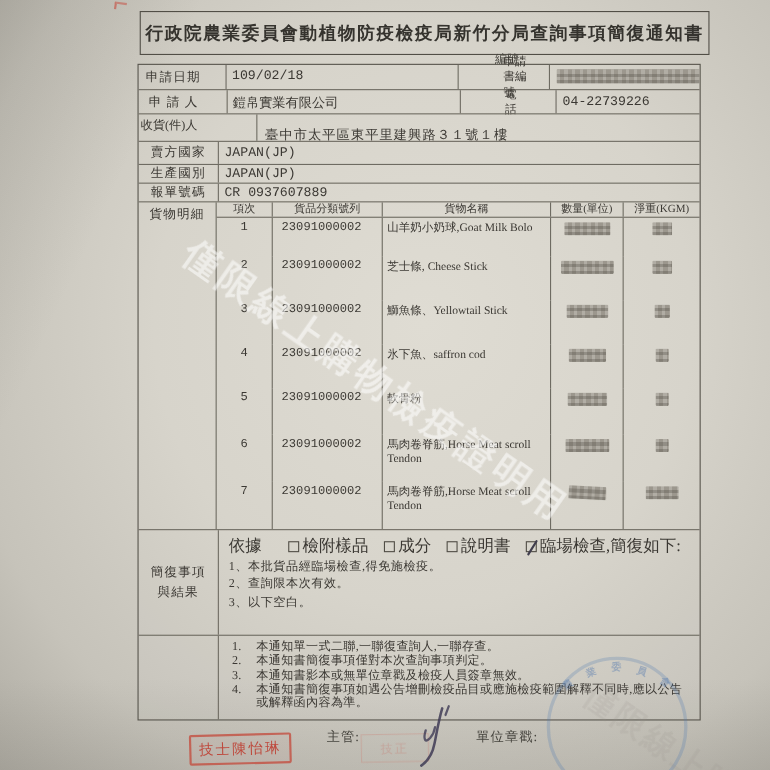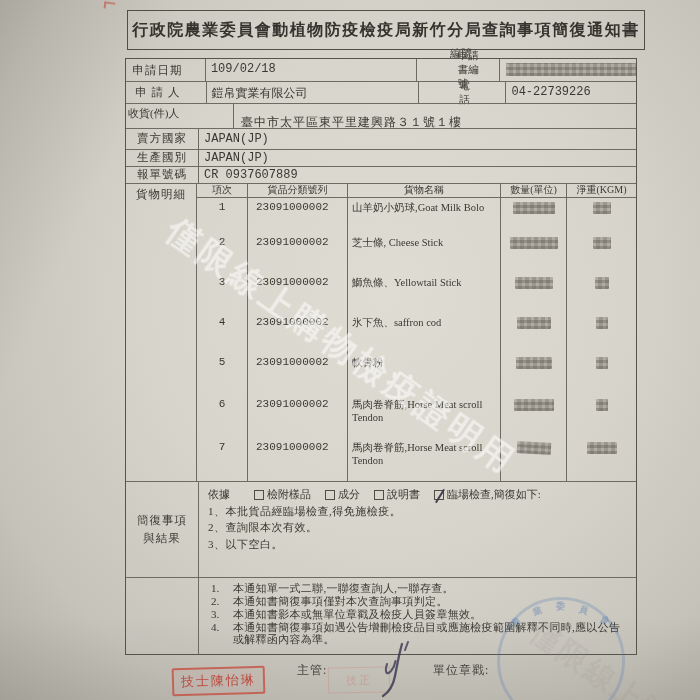--- a/index.html
+++ b/index.html
@@ -62,21 +62,21 @@
   .gcode { font-size:11px; padding:3px 0 0 8px; }
   .gname { font-size:10.5px; line-height:13px; padding:3px 2px 0 4px; }
   .qty-px { width:42px; height:12px; margin:4px auto 0; }
   .wt-px  { width:18px; height:12px; margin:4px auto 0; }
   .wt-px.wide { width:30px; }
   
   .reply { height:97px; }
   .rlabel { width:72px; display:flex; flex-direction:column; align-items:center; justify-content:center;
             font-size:11.5px; letter-spacing:1px; gap:3px; }
   .rbody { flex:1; border-left:1px solid #6e6b62; padding:5px 6px 0 9px; }
-  .basis { display:flex; align-items:center; font-size:11px; }
+  .basis { display:flex; align-items:center; font-size:15px; }
   .basis .gap { width:14px; } .basis .gap2 { width:24px; }
   .cb { display:inline-block; width:10px; height:10px; border:1px solid #504d45;
         margin-right:3px; position:relative; top:1px; }
   .cb .tick { position:absolute; left:-3px; top:4px; width:16px; height:2px;
               background:#413e4e; transform:rotate(-58deg); border-radius:2px; }
   .rline { font-size:11px; line-height:14.5px; margin-top:2px; letter-spacing:0.5px; }
   .rline:first-of-type { margin-top:5px; }
   
   .notes { height:78px; }
   .nlabel { width:72px; }

